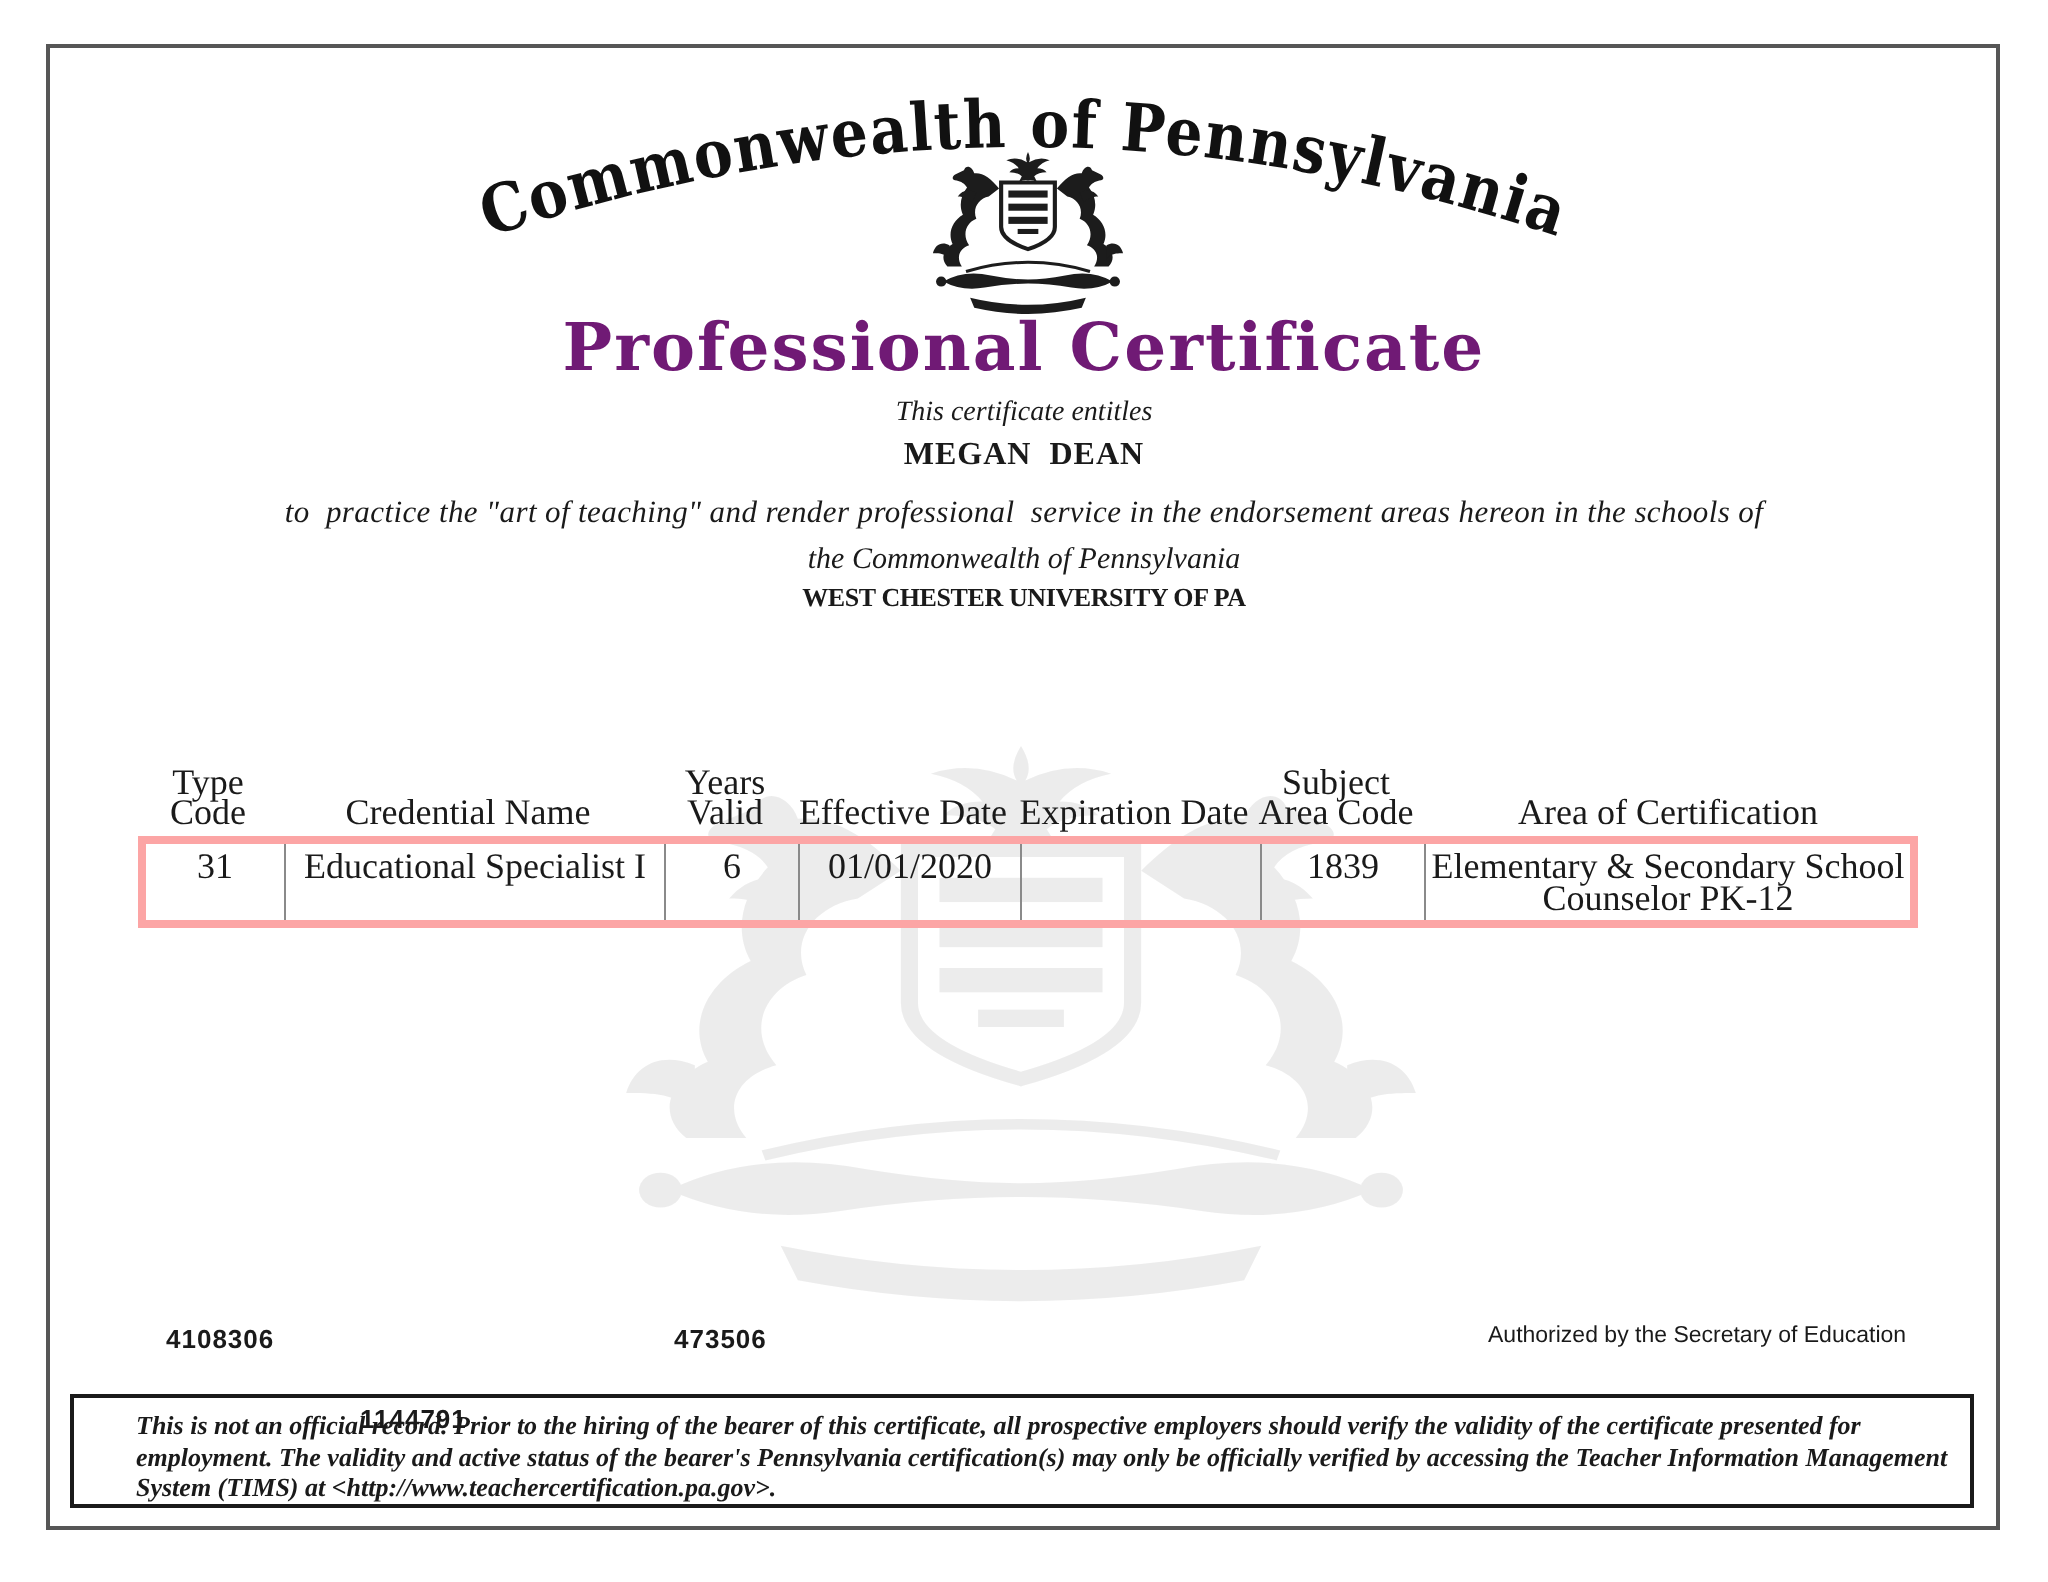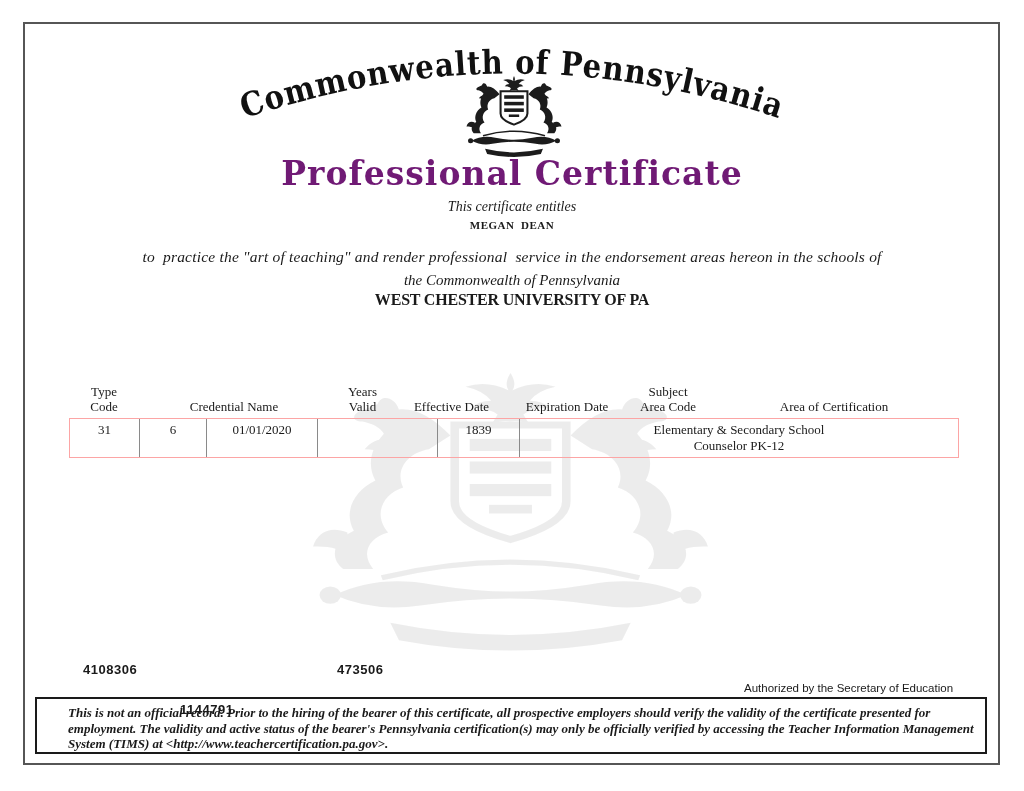--- a/index.html
+++ b/index.html
@@ -14,41 +14,41 @@
   }
   .abs{position:absolute;}
   .centered{left:0;right:0;text-align:center;}
 
   
   .cert-title{
     top:154px;font-family:"DejaVu Serif",serif;font-weight:bold;
     font-size:33px;letter-spacing:1px;color:#701a75;
   }
   .entitles{top:199px;font-size:14px;font-weight:normal;font-style:italic;}
-  .bearer{top:219px;font-size:11px;font-weight:bold;letter-spacing:.5px;white-space:pre;}
+  .bearer{top:219px;font-size:16px;font-weight:bold;letter-spacing:.5px;white-space:pre;}
   .grant1{top:248px;font-size:15.5px;font-style:italic;white-space:pre;letter-spacing:.2px;}
   .grant2{top:272px;font-size:15px;font-style:italic;}
-  .institution{top:291px;font-size:16px;font-weight:bold;letter-spacing:-.2px;}
+  .institution{top:291px;font-size:13px;font-weight:bold;letter-spacing:-.2px;}
 
   
-  .cert-table{position:absolute;left:69px;top:381px;width:890px;font-size:13px;}
+  .cert-table{position:absolute;left:69px;top:381px;width:890px;font-size:18px;}
   .thead{display:flex;align-items:flex-end;height:33px;}
   .th{text-align:center;line-height:15px;}
   .th span{display:block;}
   .th span:empty{display:none;}
-  .trow{display:flex;border:1px solid #fca5a5;margin-top:4px;height:38px;background:transparent;}
+  .trow{display:flex;border:4px solid #fca5a5;margin-top:4px;height:38px;background:transparent;}
   .td{text-align:center;padding-top:3px;line-height:16px;border-right:1px solid #8a8a8a;box-sizing:border-box;}
   .td:last-child{border-right:none;}
   .c0{width:70px;} .c1{width:190px;} .c2{width:67px;} .c3{width:111px;}
   .c4{width:120px;} .c5{width:82px;} .c6{width:250px;flex:1;}
 
   
   .serial{font-family:"Liberation Sans",sans-serif;font-weight:bold;font-size:13px;letter-spacing:.5px;top:662px;}
   .s0{left:83px;} .s1{left:180px;margin-top:40px;} .s2{left:337px;}
-  .authorized{font-family:"Liberation Sans",sans-serif;font-size:11.5px;left:744px;top:662px;margin-top:20px;}
+  .authorized{font-family:"Liberation Sans",sans-serif;font-size:11.5px;left:744px;top:662px;}
 
   
   .disc-box{
     position:absolute;left:35px;top:697px;width:926px;height:40px;
     border:2px solid #1a1a1a;padding:6px 11px 7px 11px;
   }
   .disclaimer{font-size:13px;font-weight:bold;font-style:italic;line-height:1.2;margin-left:20px;}
   .additional{font-size:11.5px;margin-top:6px;}
 
   .watermark{opacity:.08;}
@@ -137,20 +137,21 @@
       <span>Subject</span>
       <span>Area Code</span>
     </div>
     <div class="th c6">
 
       <span>Area of Certification</span>
     </div>
   </div>
   <div class="trow">
     <div class="td c0">31</div>
+    <div class="td c1">Educational Specialist I</div>
     <div class="td c2">6</div>
     <div class="td c3">01/01/2020</div>
     <div class="td c4"></div>
     <div class="td c5">1839</div>
     <div class="td c6">
       <span>Elementary &amp; Secondary School</span><br>
       <span>Counselor PK-12</span>
     </div>
   </div>
 </div>

